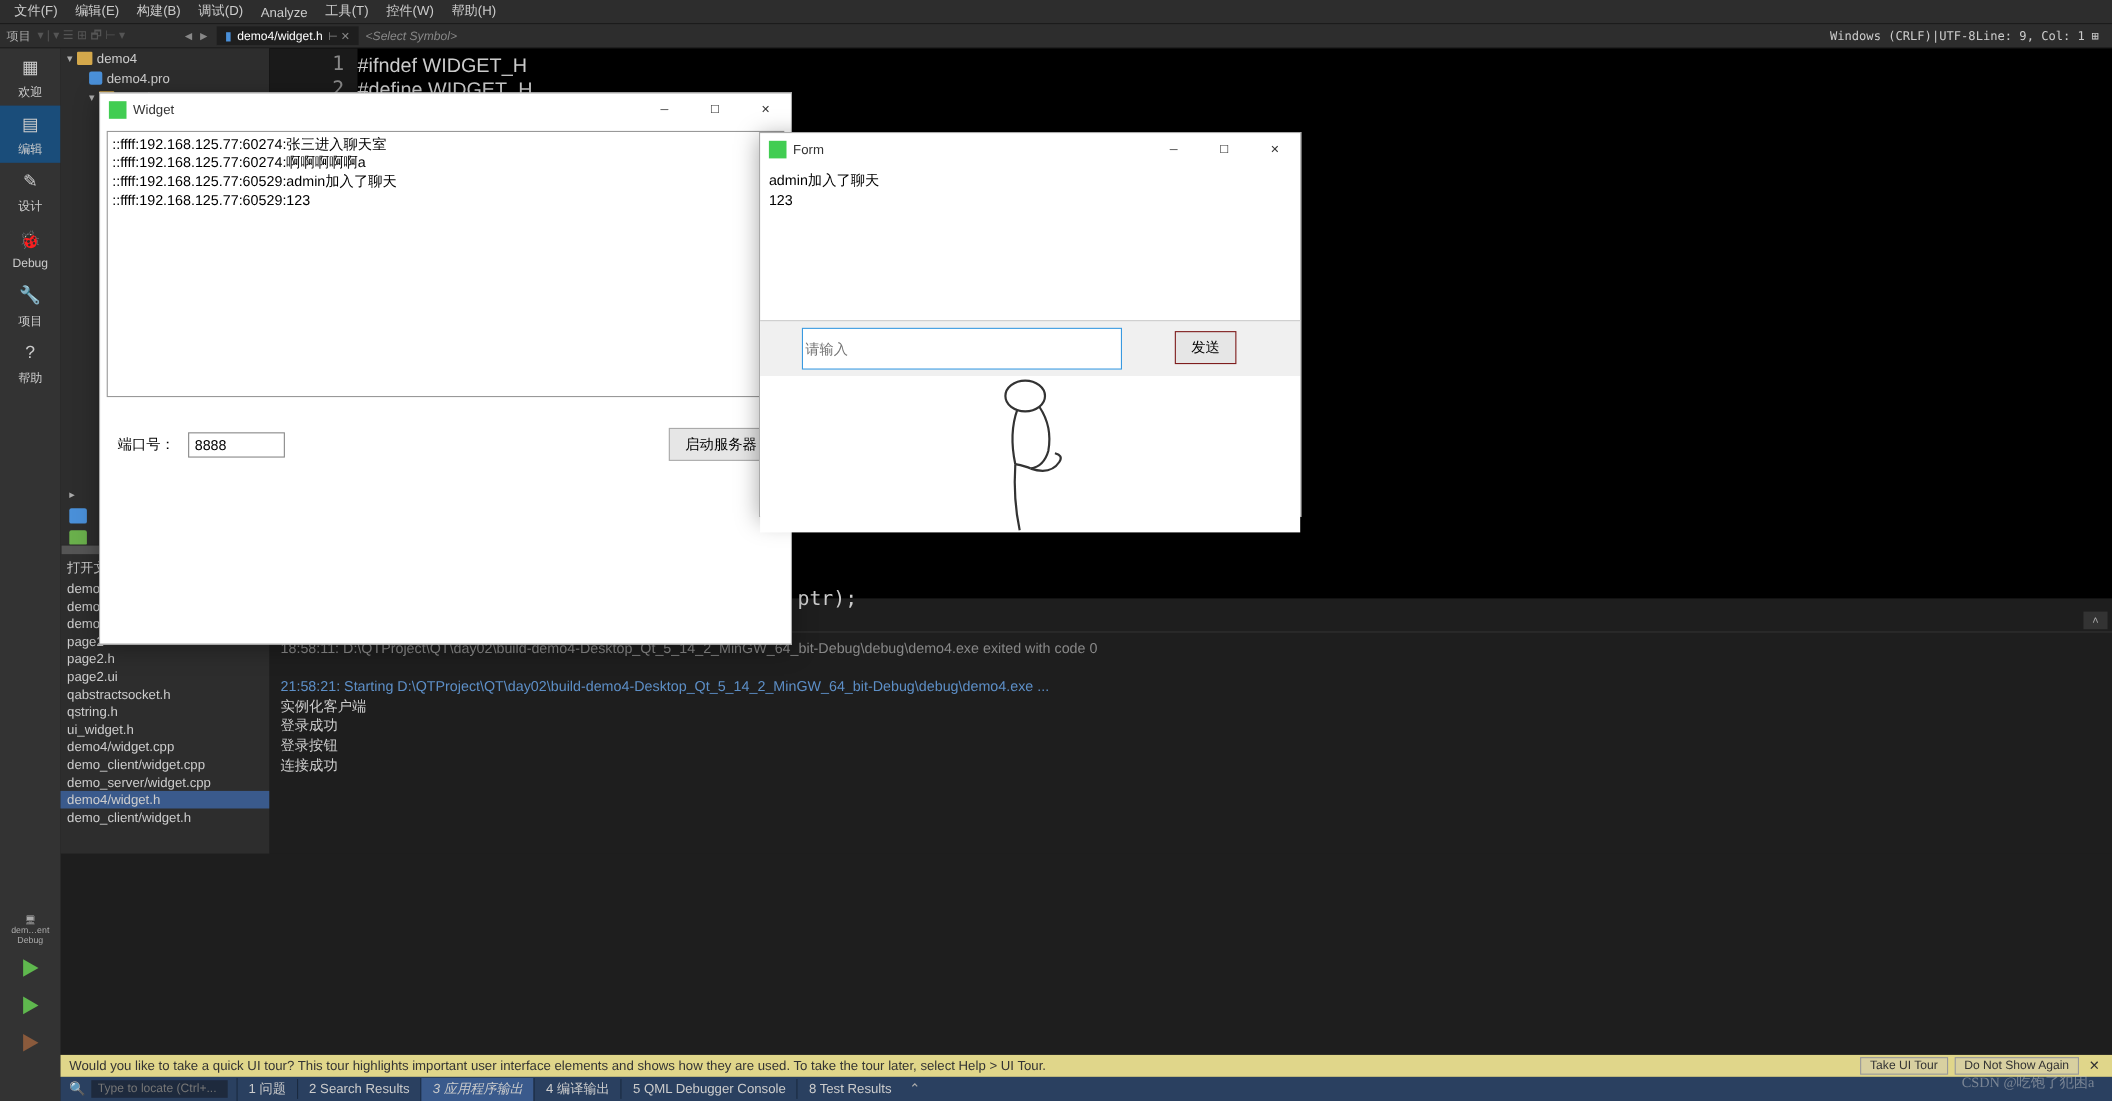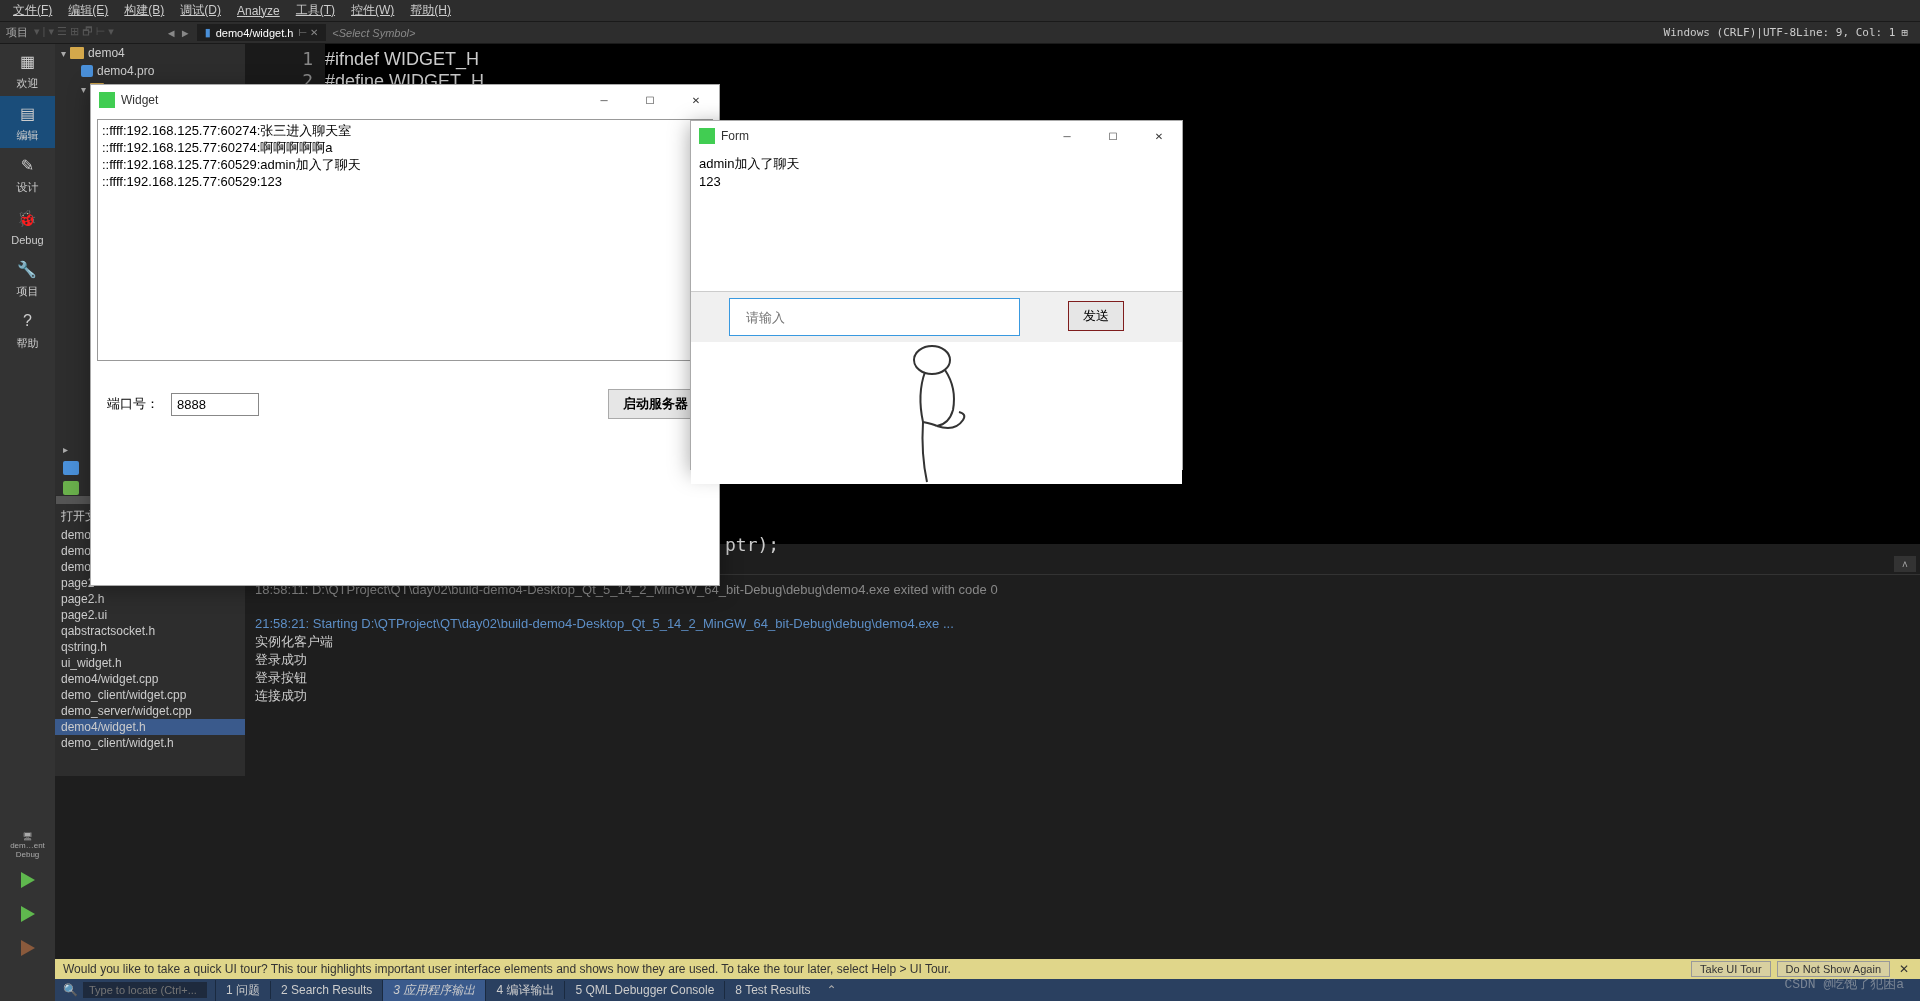--- a/index.html
+++ b/index.html
@@ -1,17 +1,17 @@
 <!DOCTYPE html>
 <html><head>
 <meta charset="utf-8">
 <style>
 * { margin:0; padding:0; box-sizing:border-box; font-family:"Microsoft YaHei","Segoe UI",sans-serif; }
 body { width:1920px; height:1001px; background:#1e1e1e; color:#ccc; font-size:12px; overflow:hidden; position:relative; }
-.menubar { height:22px; background:#2d2d2d; display:flex; align-items:center; padding:4px 5px; border-bottom:1px solid #1a1a1a;text-decoration:underline; }
+.menubar { height:22px; background:#2d2d2d; display:flex; align-items:center; padding:4px 5px; border-bottom:1px solid #1a1a1a; }
 .menubar span { padding:2px 8px; font-size:12px; }
 .toolbar-line { height:22px; background:#2d2d2d; display:flex; align-items:center; padding:0 6px; border-bottom:1px solid #1a1a1a; font-size:11px; justify-content:space-between; }
 .tb-left { display:flex; align-items:center; gap:6px; }
 .tb-right { display:flex; align-items:center; gap:0; }
 .tb-right span { font-family:Consolas,monospace; font-size:11px; }
 .proj-lbl { color:#aaa; display:flex; align-items:center; gap:5px; }
 .tab-active { background:#1e1e1e; color:#fff; padding:2px 8px; display:flex; align-items:center; gap:5px; }
 .tab-x { font-size:10px; color:#888; }
 .selsym { color:#888; font-style:italic; }
 .leftbar { position:absolute; left:0; top:44px; width:55px; bottom:0; background:#333; display:flex; flex-direction:column; align-items:center; }
@@ -56,27 +56,27 @@
 .win { position:fixed; background:#fff; box-shadow:0 4px 20px rgba(0,0,0,0.35); border:1px solid #aaa; }
 .win-tb { height:30px; display:flex; align-items:center; justify-content:space-between; padding:0 0 0 8px; font-size:12px; color:#333; }
 .tb-l { display:flex; align-items:center; gap:6px; }
 .qt-ico { width:16px;height:16px;background:#41cd52;display:inline-block; }
 .win-ctrl { display:flex; }
 .win-ctrl div { width:46px; height:30px; display:flex; align-items:center; justify-content:center; font-family:"Segoe MDL2 Assets",sans-serif; font-size:10px; color:#333; }
 .widget-log { margin:4px 6px 0 6px; border:1px solid #999; height:242px; padding:2px 4px; font-size:13px; color:#000; line-height:17px; background:#fff; overflow:hidden; }
 .widget-bot { display:flex; align-items:center; gap:12px; margin:28px 16px 0 16px; }
 .wlbl { font-size:13px; color:#000; }
 .winp { border:1px solid #888; padding:3px 5px; width:88px; font-size:13px; }
-.wbtn { margin-left:auto; background:#e6e6e6; border:1px solid #aaa; padding:5px 14px; font-size:13px;font-weight:bold; }
+.wbtn { margin-left:auto; background:#e6e6e6; border:1px solid #aaa; padding:5px 14px; font-size:13px; }
 .form-log { height:140px; padding:4px 8px; font-size:13px; color:#000; line-height:18px; }
 .form-mid { border-top:1px solid #ccc; background:#f0f0f0; padding:6px 58px 6px 38px; display:flex; gap:48px; align-items:flex-start; }
-.finp { flex:1; height:38px; border:1px solid #3999e0; padding:4px 16px; font-size:13px; }
+.finp { flex:1; height:38px; border:1px solid #3999e0; padding:4px 2px; font-size:13px; }
 .fbtn { width:56px; height:30px; background:#e6e6e6; border:1px solid #7f1d1d; font-size:13px; margin-top:3px; }
 .figure { height:142px; display:flex; align-items:flex-end; justify-content:center; background:#fff; }
-.watermark { position:absolute; right:16px; bottom:8px; font-size:13px; color:rgba(200,200,200,0.5); font-family:Liberation Mono, monospace; }
+.watermark { position:absolute; right:16px; bottom:8px; font-size:13px; color:rgba(200,200,200,0.5); font-family:Liberation Serif, serif; }
 .maxout { position:absolute; right:4px; bottom:429px; width:22px; height:16px; background:#333; display:flex; align-items:center; justify-content:center; font-size:10px; color:#aaa; }
 .scroll-stub { position:absolute; left:55px; top:495px; width:190px; height:10px; background:#2a2a2a; display:flex; }
 .scroll-stub .th { width:40px; height:8px; background:#555; margin:1px; }
 .x-yb { width:16px; text-align:center; cursor:default; }
 </style>
 </head>
 <body>
 
 <div class="menubar">
   <span>文件(F)</span>

